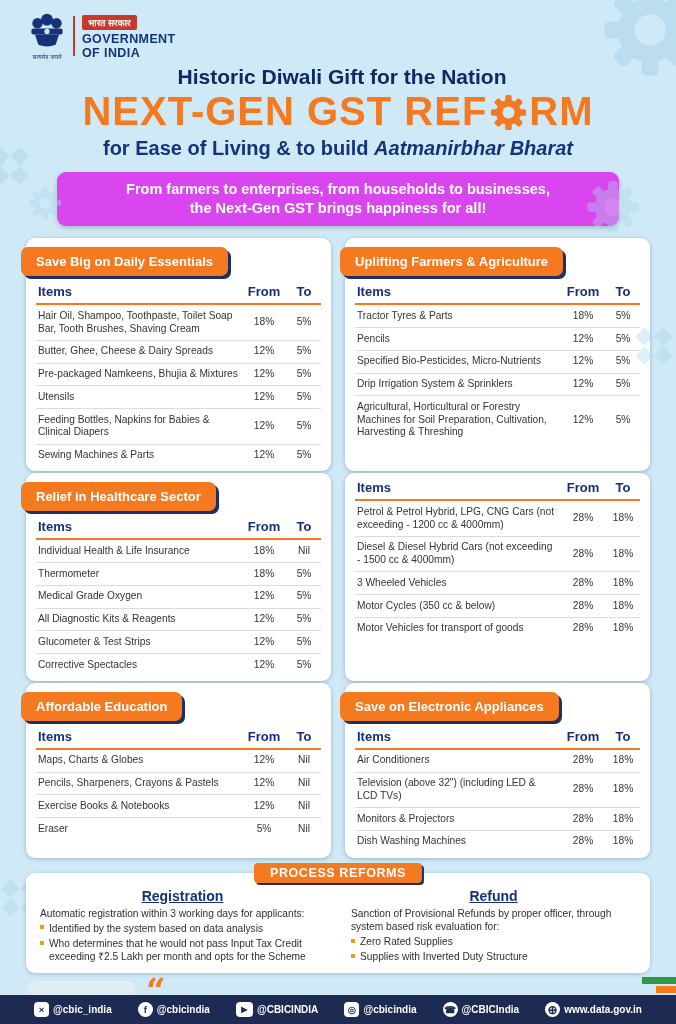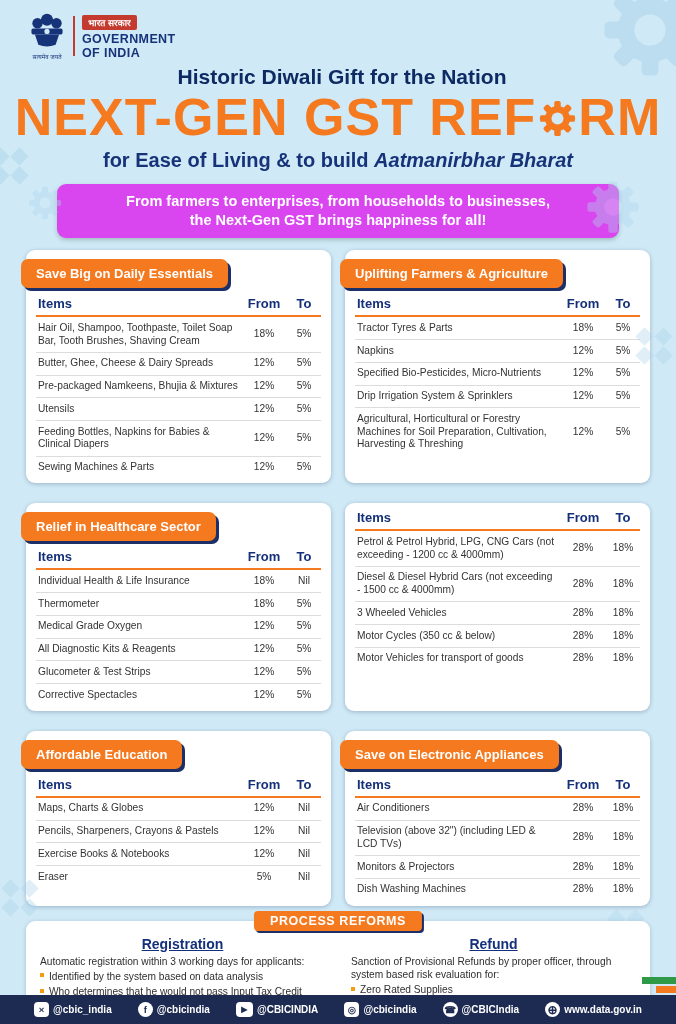--- a/index.html
+++ b/index.html
@@ -18,32 +18,32 @@
   .gov-sep { width:2px; height:40px; background:#c43a2f; }
   .hindi-chip { display:inline-block; background:#c43a2f; color:#fff; font-size:9px;
                 font-weight:bold; padding:1px 6px; border-radius:2px; margin-bottom:2px; }
   .gov-en { color:#16337a; font-weight:bold; font-size:12.5px; line-height:1.12; letter-spacing:.4px; }
   .emblem-wrap { display:flex; flex-direction:column; align-items:center; }
   .emblem-caption { font-size:6px; color:#16337a; margin-top:1px; }
 
   
   .tagline { text-align:center; color:#0e2a63; font-size:21px; font-weight:bold; margin-top:4px;padding-left:8px; }
   .main-title { display:flex; justify-content:center; align-items:center; gap:1px;
-                color:#f5791f; font-size:52px; font-weight:bold; letter-spacing:1px;
+                color:#f5791f; font-size:40px; font-weight:bold; letter-spacing:1px;
                 margin-top:2px; line-height:1; }
   .title-gear { margin:0 1px -3px 2px; }
   .subtitle { text-align:center; color:#16337a; font-size:20px; font-weight:bold; margin-top:6px; }
   .it { font-style:italic; }
 
   .banner { width:562px; margin:12px auto 0; background:#d946ef; border-radius:9px;
             color:#fff; font-size:14.5px; font-weight:bold; text-align:center;
             padding:8px 6px; line-height:1.32; box-shadow:0 2px 4px rgba(20,60,30,.25); }
 
   
-  .cards-grid { display:grid; grid-template-columns:1fr 1fr; gap:20px 14px; margin:12px 26px 0; }
+  .cards-grid { display:grid; grid-template-columns:1fr 1fr; gap:2px 14px; margin:12px 26px 0; }
   .card { background:#fff; border-radius:9px; box-shadow:0 1px 4px rgba(20,40,90,.28);
           padding-bottom:3px; }
   .card-ribbon { display:inline-block; background:#f5791f; color:#fff; font-weight:bold;
                  font-size:13px; padding:7px 15px; border-radius:7px;
                  box-shadow:3px 3px 0 #1c2f66; margin:9px 0 1px -5px; max-width:92%; }
   .rate-table { width:calc(100% - 20px); margin:2px 10px 2px; border-collapse:collapse; }
   .rate-table th { color:#14307a; font-weight:bold; font-size:13px; text-align:left;
                    padding:5px 2px 4px; border-bottom:2px solid #f5791f; }
   .rate-table th.th-num { text-align:center; width:46px; }
   .rate-table th.th-num:last-child { width:34px; }
@@ -259,21 +259,21 @@
             <th class="th-num">To</th>
           </tr>
         </thead>
         <tbody>
             <tr>
               <td class="c-item">Tractor Tyres &amp; Parts</td>
               <td class="c-num">18%</td>
               <td class="c-num">5%</td>
             </tr>
             <tr>
-              <td class="c-item">Napkins</td>
+              <td class="c-item">Pencils</td>
               <td class="c-num">12%</td>
               <td class="c-num">5%</td>
             </tr>
             <tr>
               <td class="c-item">Specified Bio-Pesticides, Micro-Nutrients</td>
               <td class="c-num">12%</td>
               <td class="c-num">5%</td>
             </tr>
             <tr>
               <td class="c-item">Drip Irrigation System &amp; Sprinklers</td>

